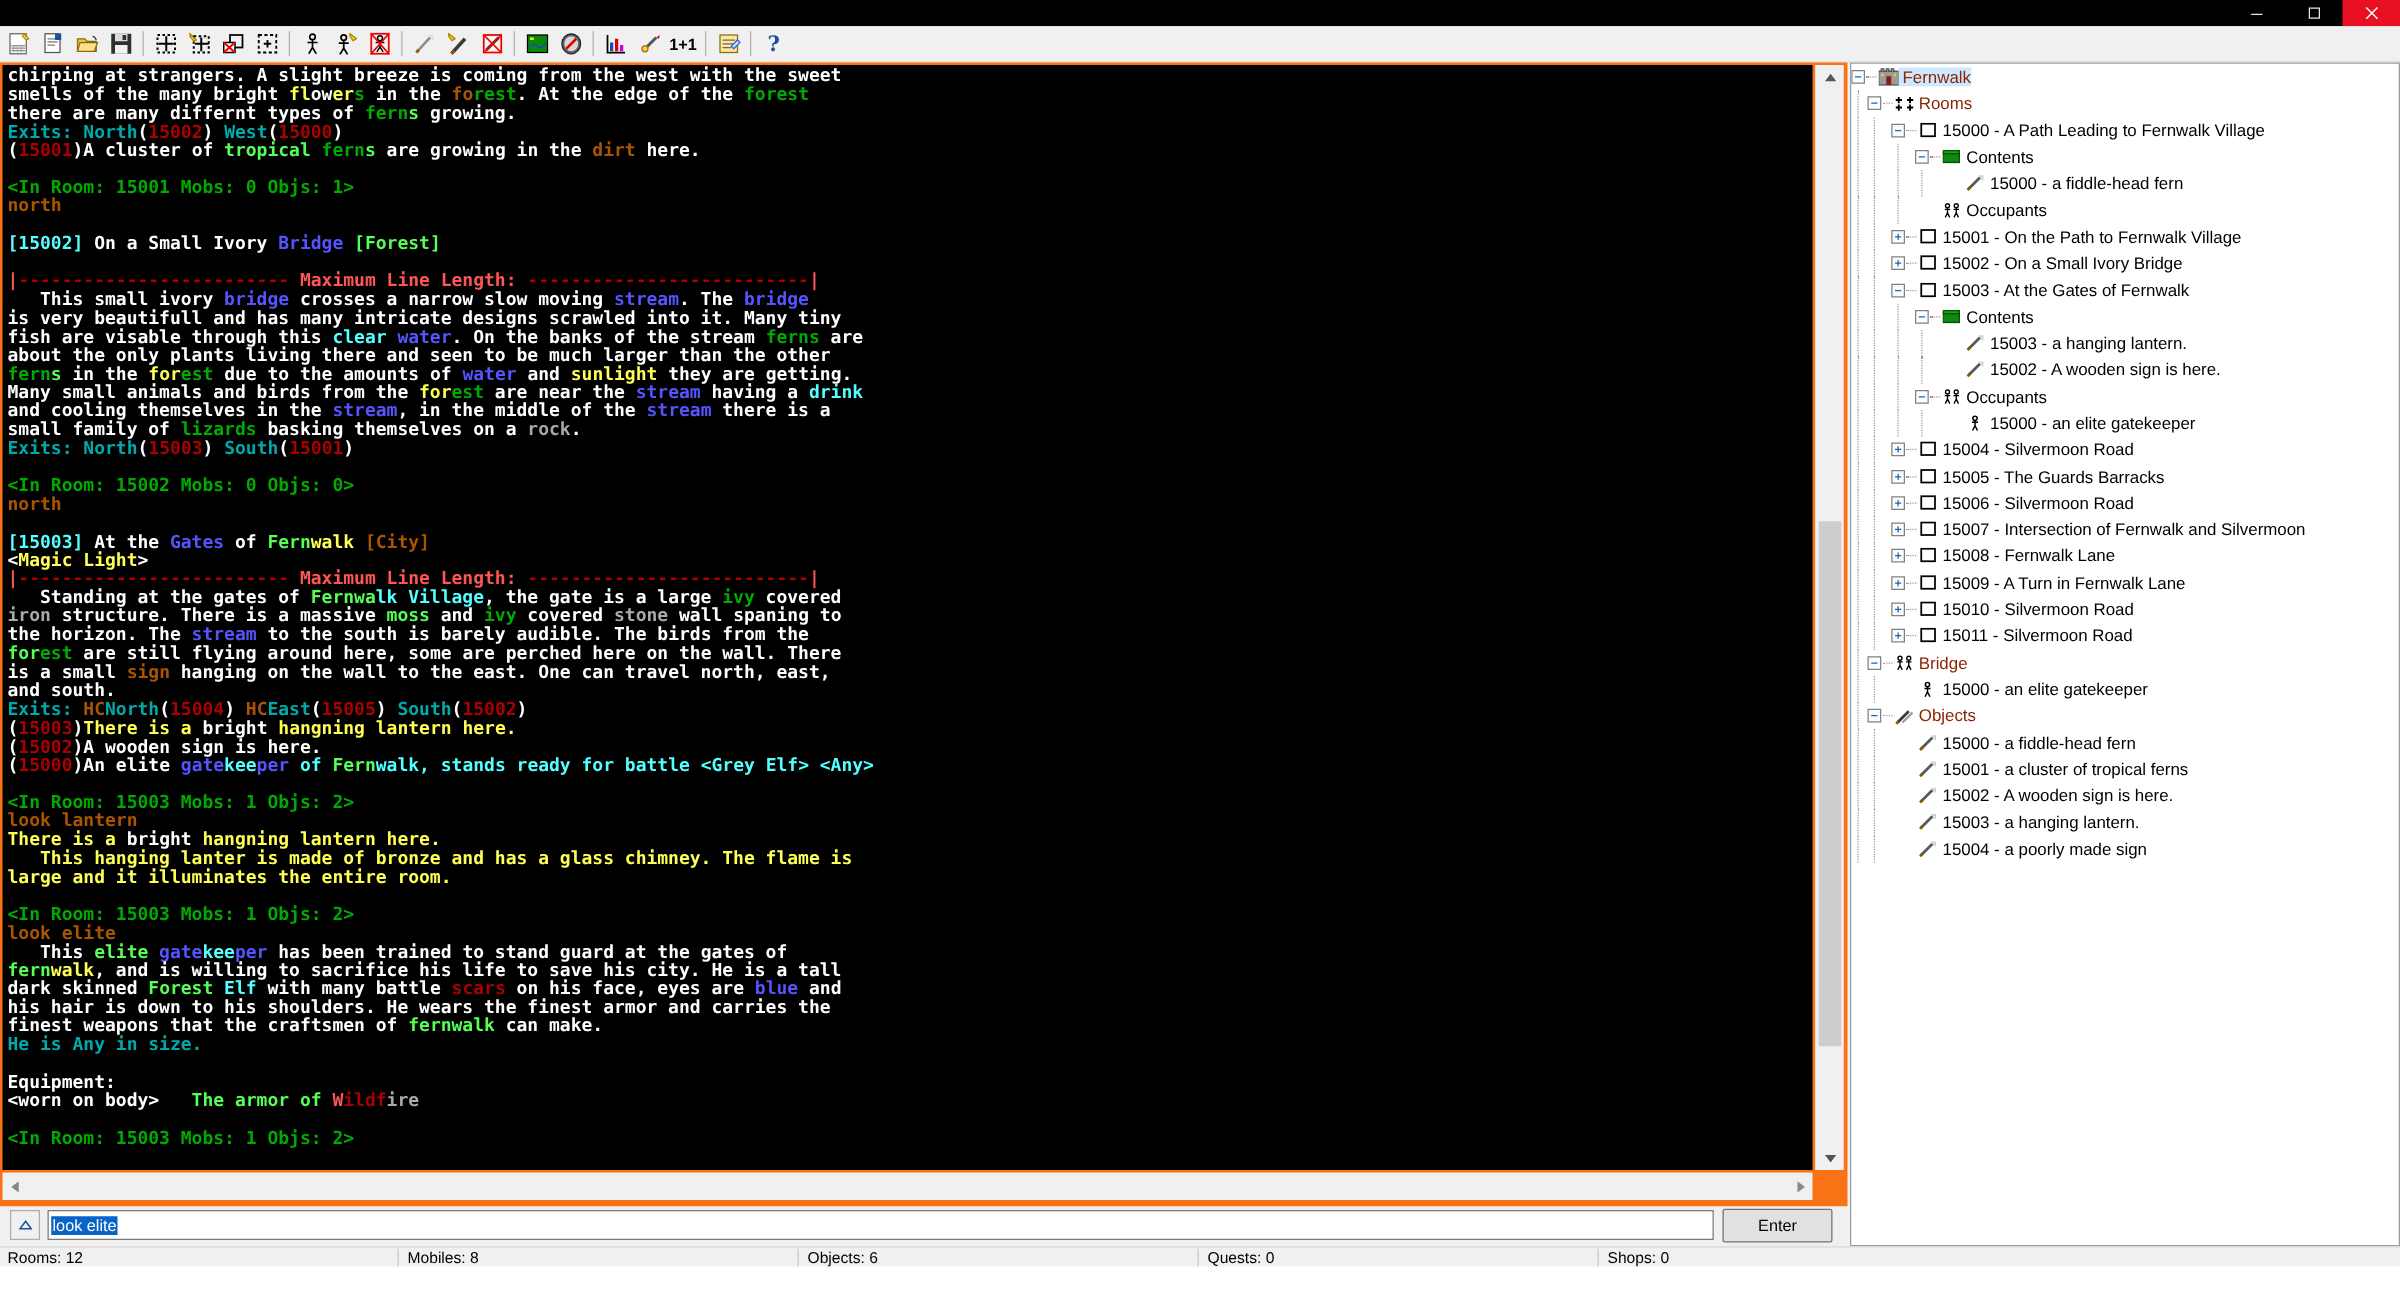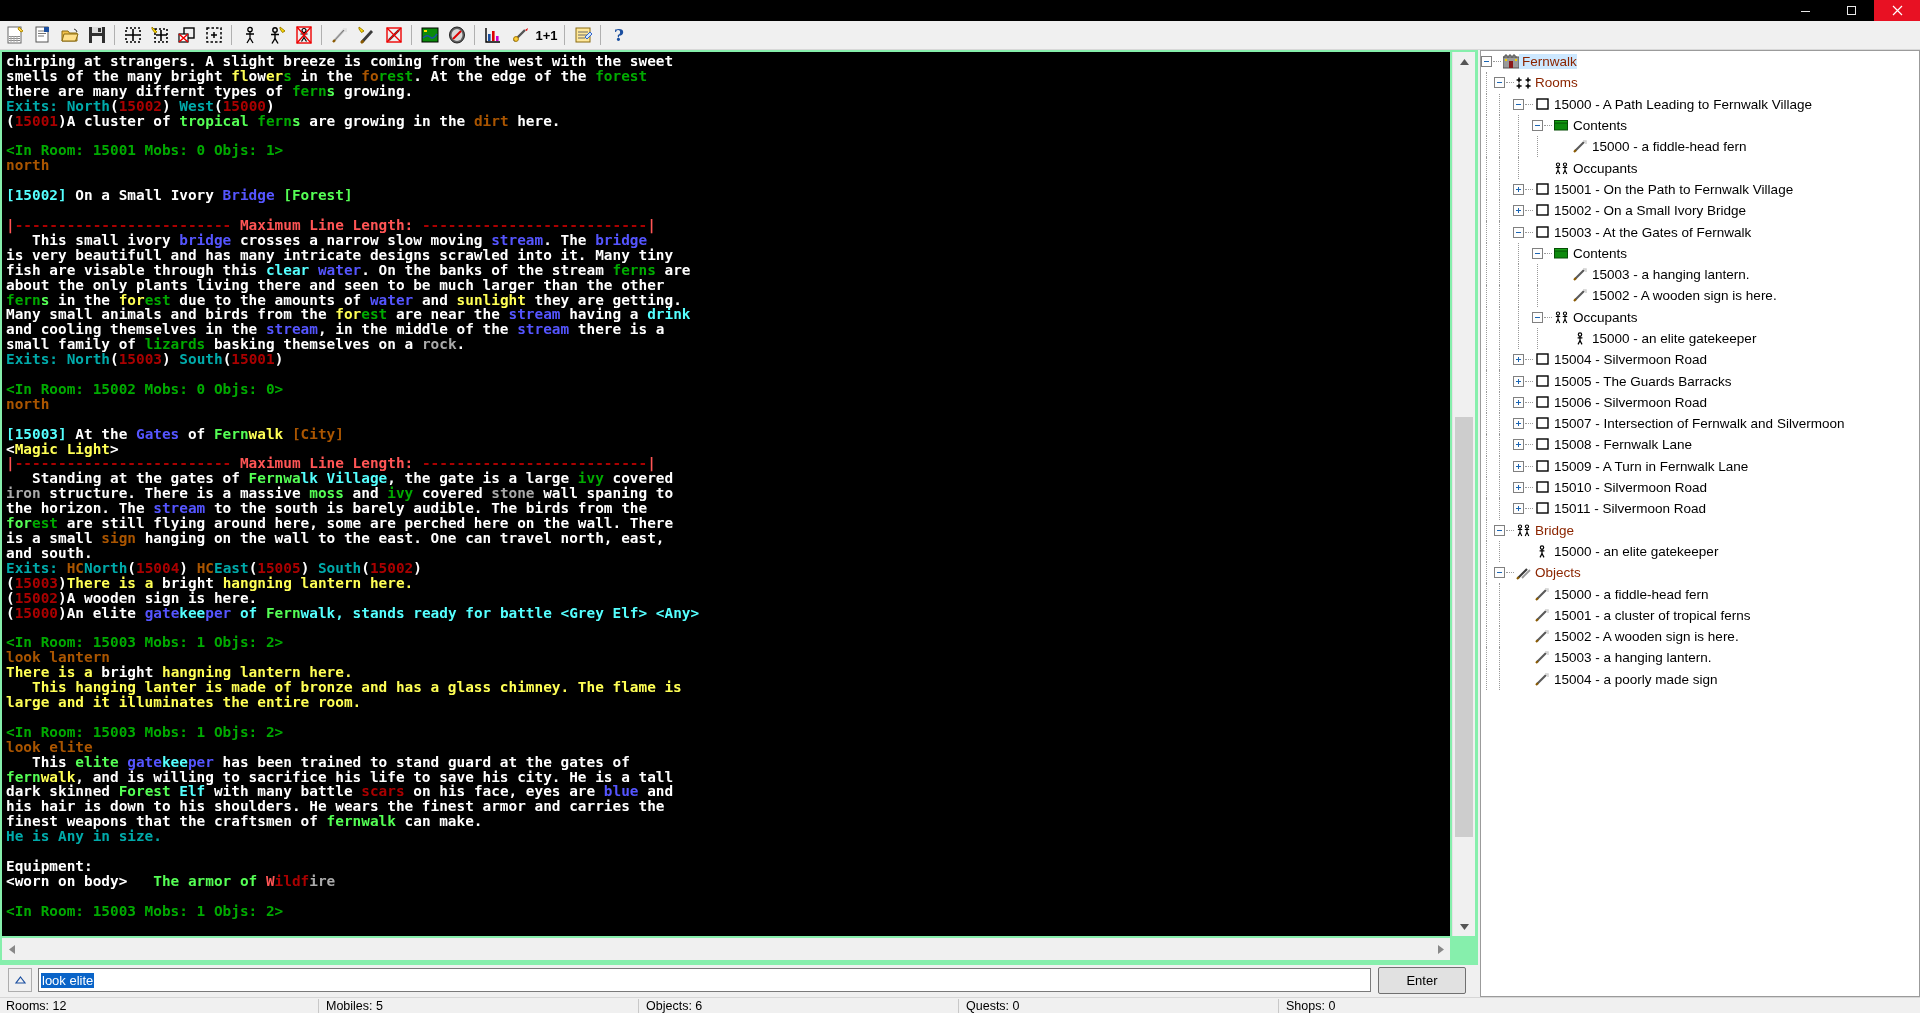--- a/index.html
+++ b/index.html
@@ -57,21 +57,21 @@
 
   
   #main {
     position: absolute; left: 0; top: 50px; width: 1920px; height: 963px;
     background: #f0f0f0;
   }
 
   
   #term-pane {
     position: absolute; left: 0; top: 0; width: 1478px; height: 915px;
-    background: #86efac;
+    background: #f97316;
   }
   #terminal {
     position: absolute; left: 2px; top: 2px; width: 1448px; height: 884px;
     background: #000000;
     overflow: hidden;
     padding: 2px 0 0 4px;
   }
   #termtext {
     font-family: "DejaVu Sans Mono", "Liberation Mono", monospace;
     font-size: 14.4px;
@@ -875,21 +875,21 @@
             <path d="M1 12 l2-2" stroke="#8a5a00" stroke-width="2.2"></path>
             <path d="M10 1 l3 0 0 3" stroke="#cfcfcf" stroke-width="1.5" fill="none"></path>
           </svg>
         </span>
         <span class="tlabel">15004 - a poorly made sign</span>
       </div>
     </div>
 
   <div id="statusbar">
       <div class="st-cell" style="left: 0px;">Rooms: 12</div>
-      <div class="st-cell" style="left: 320px;">Mobiles: 5</div>
+      <div class="st-cell" style="left: 320px;">Mobiles: 8</div>
       <div class="st-sep" style="left: 318px;"></div>
       <div class="st-cell" style="left: 640px;">Objects: 6</div>
       <div class="st-sep" style="left: 638px;"></div>
       <div class="st-cell" style="left: 960px;">Quests: 0</div>
       <div class="st-sep" style="left: 958px;"></div>
       <div class="st-cell" style="left: 1280px;">Shops: 0</div>
       <div class="st-sep" style="left: 1278px;"></div>
     </div>
 
 </div>

